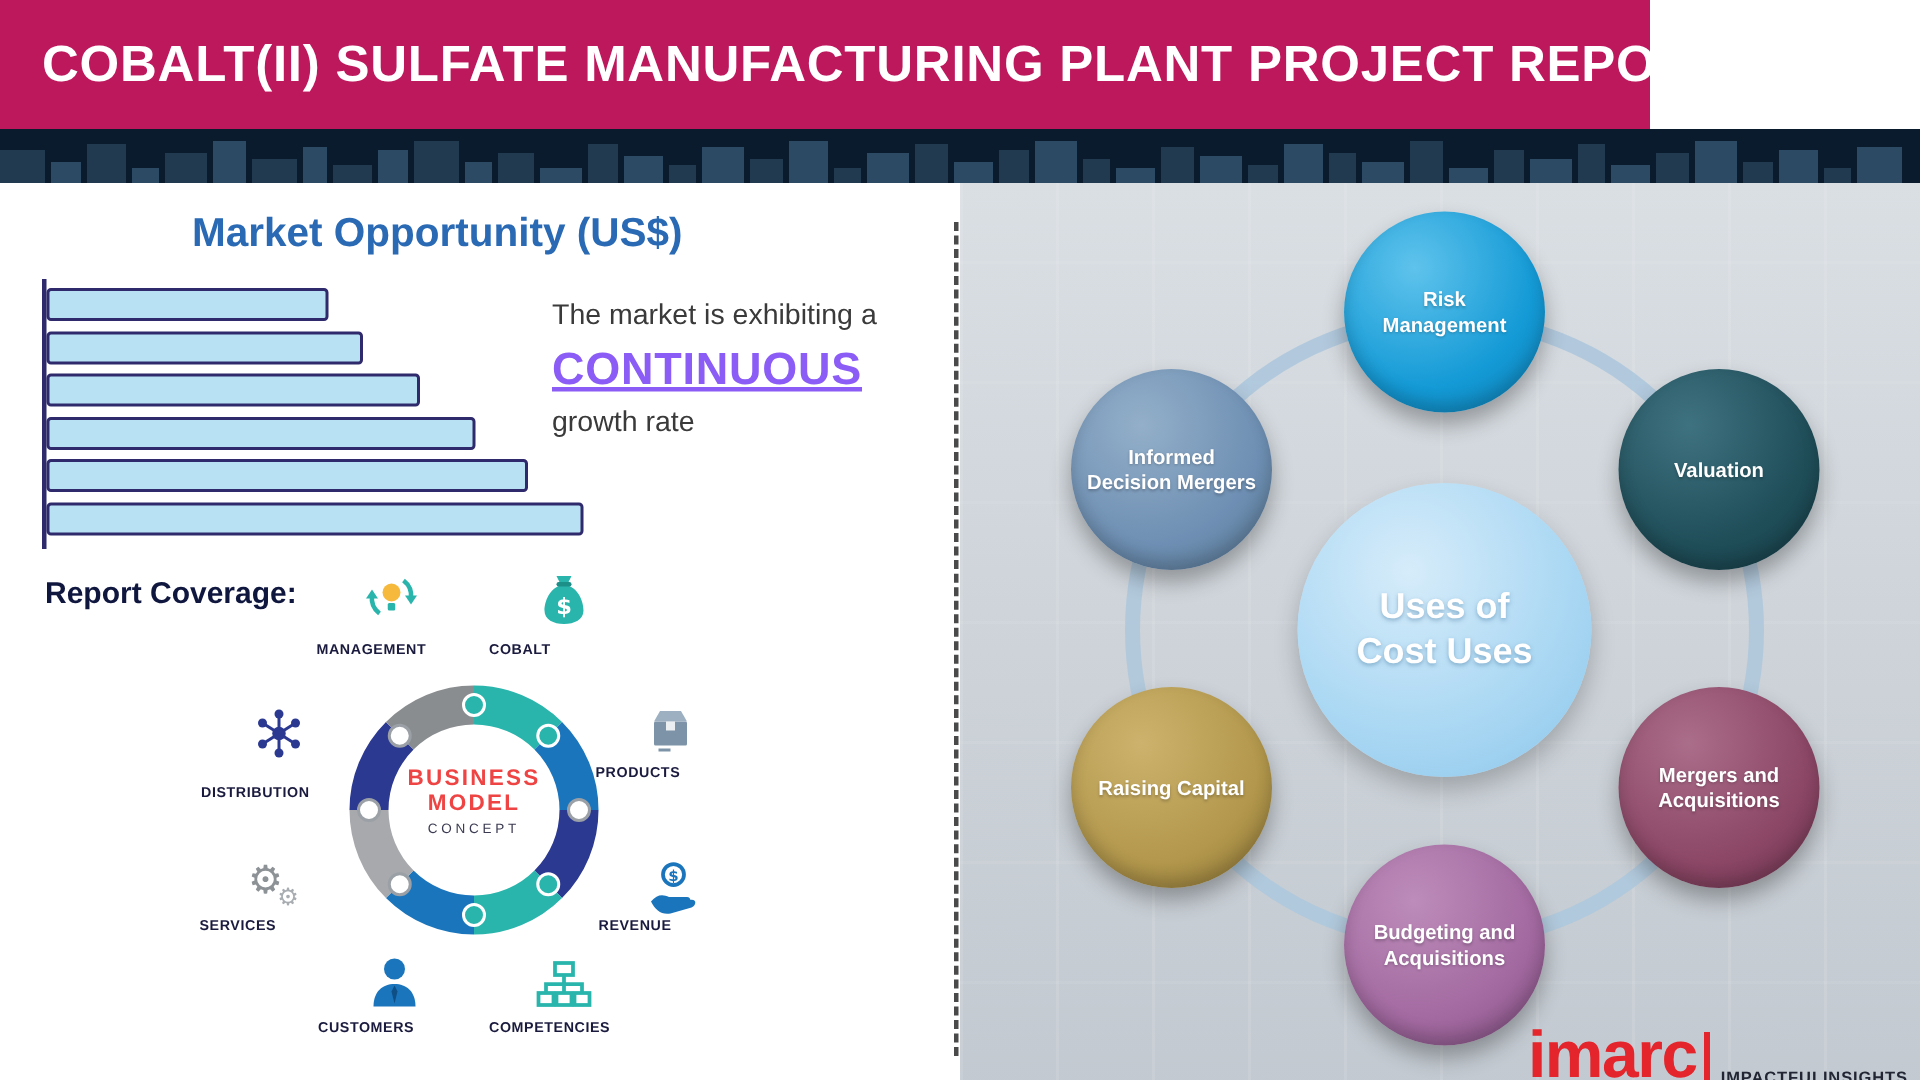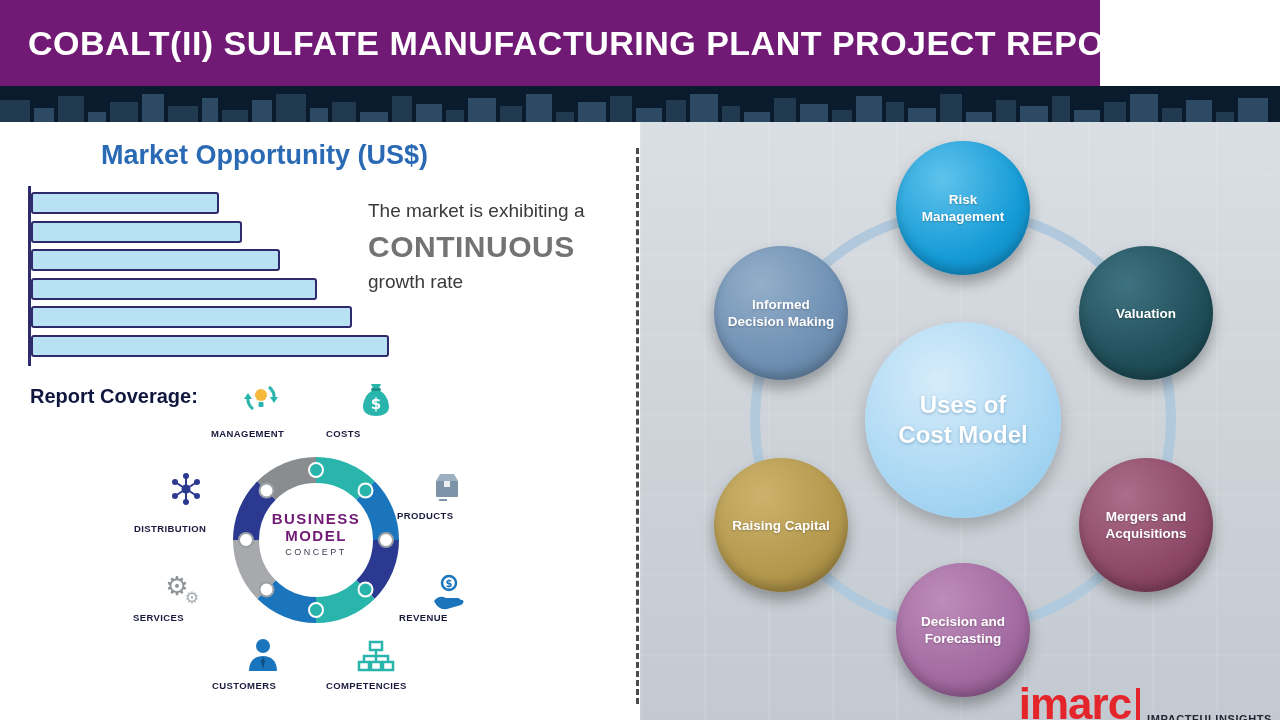--- a/index.html
+++ b/index.html
@@ -1,49 +1,49 @@
 <!DOCTYPE html>
 <html><head>
 <meta charset="utf-8">
 <style>
   * { margin:0; padding:0; box-sizing:border-box; }
   html,body { width:1280px; height:720px; }
   body { font-family:"Liberation Sans", sans-serif; background:#fff; overflow:hidden; }
   .page { position:relative; width:1280px; height:720px; background:#fff; }
 
   
-  .header { position:absolute; left:0; top:0; width:1100px; height:86px; background:#701a75; }
+  .header { position:absolute; left:0; top:0; width:1100px; height:86px; background:#be185d; }
   .header-title { position:absolute; left:28px; top:24px; color:#ffffff; font-size:34px; font-weight:700; letter-spacing:0.5px; white-space:nowrap; }
   .skyline { position:absolute; left:0; top:86px; width:1280px; height:36px; background:#0a1b2d; }
 
   
   .left-panel  { position:absolute; left:0;   top:122px; width:640px; height:598px; background:#ffffff; }
   .right-panel { position:absolute; left:640px; top:122px; width:640px; height:614px;
                  background:linear-gradient(180deg,#dadfe4 0%,#ccd2d8 55%,#c2c9d0 100%); }
   .right-panel::before { content:""; position:absolute; inset:0;
                  background:repeating-linear-gradient(90deg, rgba(255,255,255,0.10) 0 2px, transparent 2px 64px),
                             repeating-linear-gradient(0deg, rgba(255,255,255,0.06) 0 2px, transparent 2px 80px); }
   .divider { position:absolute; left:636px; top:148px; height:556px; width:0; border-left:3px dashed #4a4a4a; }
 
   
-  .market-title { position:absolute; left:101px; top:18px; font-size:27px; font-weight:700; color:#2a6ab4; }
+  .market-title { position:absolute; left:128px; top:18px; font-size:27px; font-weight:700; color:#2a6ab4; }
   .bar-axis { position:absolute; left:28px; top:64px; width:3px; height:180px; background:#2f2a6b; }
   .bar { position:absolute; left:31px; height:22px; background:#b8e2f4; border:2px solid #2f2a6b; border-radius:3px; }
   .bar-0 { top:70px; }  .bar-1 { top:99px; }  .bar-2 { top:127px; }
   .bar-3 { top:156px; } .bar-4 { top:184px; } .bar-5 { top:213px; }
   .market-caption { position:absolute; left:368px; top:78px; width:260px; color:#3a3a3a; }
   .caption-line1 { font-size:19px; color:#3a3a3a; }
-  .caption-line2 { font-size:30px; font-weight:700; color:#737373; margin-top:8px; letter-spacing:0.5px; }
+  .caption-line2 { font-size:30px; font-weight:700; color:#8b5cf6; margin-top:8px; letter-spacing:0.5px;text-decoration:underline; }
   .caption-line3 { font-size:19px; color:#3a3a3a; margin-top:7px; }
 
   
   .coverage-heading { position:absolute; left:30px; top:263px; font-size:20px; font-weight:700; color:#10173f; }
   .bm-ring { position:absolute; left:186px; top:288px; width:260px; height:260px; }
   .bm-center { position:absolute; left:216px; top:388px; width:200px; height:60px; text-align:center; }
-  .bm-center .l1 { font-size:15px; font-weight:700; letter-spacing:1.5px; color:#701a75; line-height:17px; }
+  .bm-center .l1 { font-size:15px; font-weight:700; letter-spacing:1.5px; color:#ef4444; line-height:17px; }
   .bm-center .l3 { font-size:9px; font-weight:400; letter-spacing:2.5px; color:#3a3a52; margin-top:3px; }
 
   .bm-icon { position:absolute; width:40px; height:40px; }
   .bm-label { position:absolute; width:100px; text-align:left; font-size:9.5px; font-weight:600;
               letter-spacing:0.4px; color:#1a1a3e; }
   .ic-management { left:241px; top:256px; } .lb-management { left:211px; top:306px; }
   .ic-costs      { left:356px; top:258px; } .lb-costs      { left:326px; top:306px; }
   .ic-distribution { left:166px; top:347px; } .lb-distribution { left:134px; top:401px; }
   .ic-products   { left:427px; top:345px; } .lb-products   { left:397px; top:388px; }
   .ic-services   { left:163px; top:448px; } .lb-services   { left:133px; top:490px; }
@@ -190,21 +190,21 @@
       <circle cx="20" cy="17" r="6" fill="#f6b93b"></circle>
       <rect x="17.5" y="24" width="5" height="5" rx="1" fill="#29b5ac"></rect>
     </svg>
     <div class="bm-label lb-management">MANAGEMENT</div>
 
     <svg class="bm-icon ic-costs" viewBox="0 0 40 40">
       <path d="M15 4 L25 4 L22 10 C31 13 33 23 33 27 C33 33 27 36 20 36 C13 36 7 33 7 27 C7 23 9 13 18 10 Z" fill="#29b5ac"></path>
       <rect x="15" y="8" width="10" height="3" rx="1.5" fill="#1c8f88"></rect>
       <text x="20" y="29" font-size="15" font-weight="bold" fill="#ffffff" text-anchor="middle" font-family="DejaVu Sans, sans-serif">$</text>
     </svg>
-    <div class="bm-label lb-costs">COSTS</div>
+    <div class="bm-label lb-costs">COBALT</div>
 
     <svg class="bm-icon ic-distribution" viewBox="0 0 40 40">
       <g stroke="#2b3990" stroke-width="2">
         <line x1="20" y1="20" x2="20" y2="7"></line>
           <line x1="20" y1="20" x2="31" y2="13"></line>
           <line x1="20" y1="20" x2="31" y2="27"></line>
         <line x1="20" y1="20" x2="20" y2="33"></line>
           <line x1="20" y1="20" x2="9" y2="27"></line>
           <line x1="20" y1="20" x2="9" y2="13"></line>
       </g>
@@ -264,32 +264,32 @@
     <div class="cm-node cm-risk">
       <span>Risk Management</span>
     </div>
     <div class="cm-node cm-valuation">
       <span>Valuation</span>
     </div>
     <div class="cm-node cm-mergers">
       <span>Mergers and Acquisitions</span>
     </div>
     <div class="cm-node cm-budgeting">
-      <span>Decision and Forecasting</span>
+      <span>Budgeting and Acquisitions</span>
     </div>
     <div class="cm-node cm-raising">
       <span>Raising Capital</span>
     </div>
     <div class="cm-node cm-informed">
-      <span>Informed Decision Making</span>
+      <span>Informed Decision Mergers</span>
     </div>
 
     <div class="cm-center">
       <span>Uses of</span>
-      <span>Cost Model</span>
+      <span>Cost Uses</span>
     </div>
 
     <div class="logo">
       <span class="logo-brand">imarc</span>
       <span class="logo-bar"></span>
       <span class="logo-tag">
         <span>IMPACTFUL</span>
         <span>INSIGHTS</span>
       </span>
     </div>

